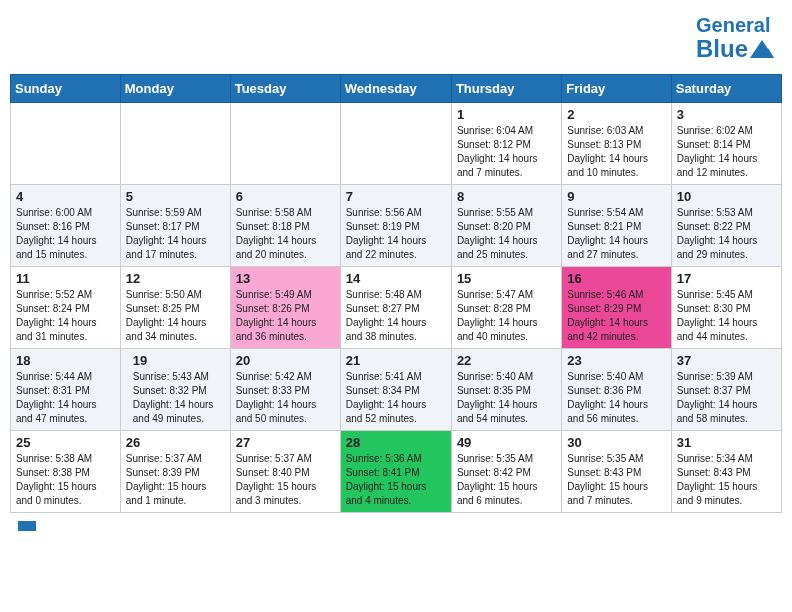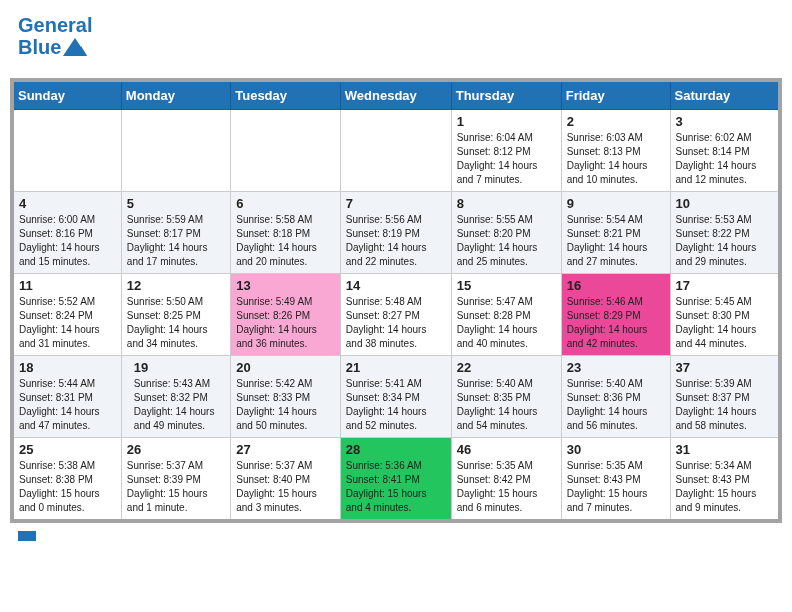--- a/index.html
+++ b/index.html
@@ -5,23 +5,23 @@
     * { box-sizing: border-box; margin: 0; padding: 0; }
     body {
       font-family: Arial, sans-serif;
       background: #fff;
       width: 792px;
       min-height: 612px;
       padding: 10px;
     }
     .header-area {
       display: flex;
-      justify-content: flex-start;
+      justify-content: flex-end;
       align-items: flex-start;
-      margin-bottom: 16px;
+      margin-bottom: 8px;
       padding: 4px 8px;
     }
     .logo {
       display: flex;
       align-items: center;
     }
     .title-area {
       text-align: right;
     }
     .month-title {
@@ -30,21 +30,21 @@
       color: #1a1a2e;
       line-height: 1.1;
     }
     .subtitle {
       font-size: 16px;
       color: #333;
     }
     .calendar {
       width: 100%;
       border-collapse: collapse;
-      border: 4px solid #a3a3a3;
+      border: 1px solid #a3a3a3;
     }
     .calendar th {
       background-color: #2171b5;
       color: white;
       font-size: 13px;
       font-weight: bold;
       padding: 6px 4px;
       text-align: left;
       border: 1px solid #1a5a9a;
     }
@@ -97,21 +97,21 @@
   </style>
 </head>
 <body>
 
 <div class="header-area">
   <div class="logo">
     <div>
       <div style="font-size:20px;font-weight:bold;color:#1a1a2e;line-height:1.1;">
         <span style="color:#2171b5;">General</span>
       </div>
-      <div style="font-size:20px;font-weight:bold;color:#1a1a2e;line-height:1.1;display:flex;align-items:center;gap:2px;">
+      <div style="font-size:24px;font-weight:bold;color:#1a1a2e;line-height:1.1;display:flex;align-items:center;gap:2px;">
         <span style="color:#2171b5;">Blue</span>
         <svg width="24" height="18" viewBox="0 0 24 18">
           <polygon points="0,18 12,0 24,18" fill="#2171b5"></polygon>
           <polygon points="14,18 20,8 26,18" fill="#2171b5" transform="translate(-2,0)"></polygon>
         </svg>
       </div>
     </div>
   </div>
   <div class="title-area">
     <div class="month-title"></div>
@@ -335,21 +335,21 @@
 and 3 minutes.</div>
         </td>
         <td style="background: #22c55e;">
           <span class="day-num">28</span>
           <div class="day-info" style="white-space: pre-line;">Sunrise: 5:36 AM
 Sunset: 8:41 PM
 Daylight: 15 hours
 and 4 minutes.</div>
         </td>
         <td style="background: rgb(255, 255, 255);">
-          <span class="day-num">46</span>
+          <span class="day-num">49</span>
           <div class="day-info" style="white-space: pre-line;">Sunrise: 5:35 AM
 Sunset: 8:42 PM
 Daylight: 15 hours
 and 6 minutes.</div>
         </td>
         <td style="background: rgb(255, 255, 255);">
           <span class="day-num">30</span>
           <div class="day-info" style="white-space: pre-line;">Sunrise: 5:35 AM
 Sunset: 8:43 PM
 Daylight: 15 hours

